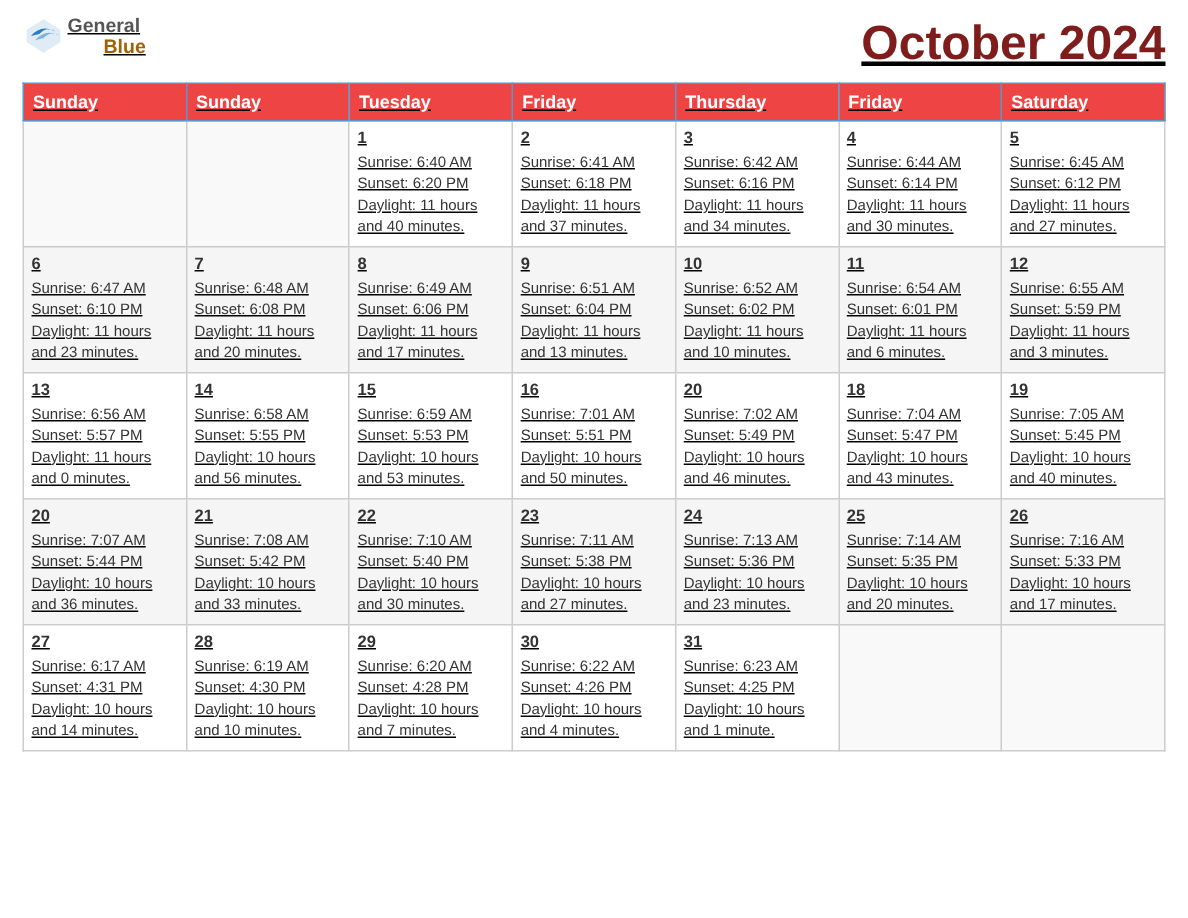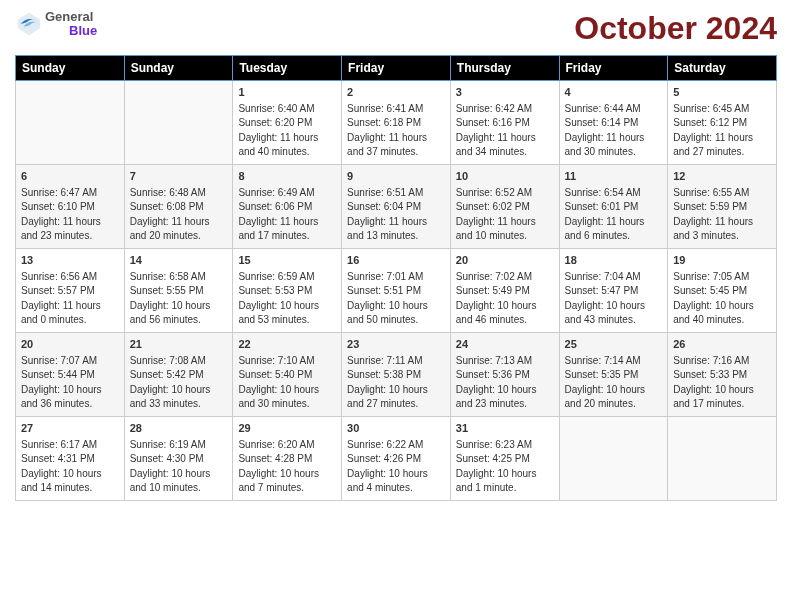--- a/index.html
+++ b/index.html
@@ -7,41 +7,42 @@
       width: 792px;
       height: 612px;
       font-family: Arial, sans-serif;
       background: #fff;
       overflow: hidden;
     }
     .page {
       width: 792px;
       height: 576px;
       padding: 10px 15px 10px 15px;
+      text-decoration: underline;
     }
     .header {
       display: flex;
       justify-content: space-between;
       align-items: flex-start;
       margin-bottom: 8px;
     }
     .logo {
       display: flex;
       align-items: center;
       gap: 2px;
     }
     .logo-text {
       display: flex;
       flex-direction: column;
       font-size: 13px;
       font-weight: bold;
       line-height: 1.1;
     }
     .logo-text .general { color: #555; }
-    .logo-text .blue { color: #6d28d9; padding-left: 24px; }
+    .logo-text .blue { color: #a16207; padding-left: 24px; }
     .logo-icon {
       width: 28px;
       height: 28px;
     }
     .title-block {
       text-align: right;
     }
     .title-block h1 {
       font-size: 32px;
       font-weight: bold;
@@ -51,21 +52,21 @@
       font-size: 14px;
       font-weight: normal;
       color: #444;
     }
     .calendar {
       width: 100%;
       border-collapse: collapse;
       font-size: 10.5px;
     }
     .calendar thead tr th {
-      background: #000000;
+      background: #ef4444;
       color: #fff;
       font-weight: bold;
       font-size: 12px;
       padding: 5px 6px;
       text-align: left;
       border: 1px solid #5599cc;
     }
     .calendar tbody tr td {
       border: 1px solid #ccc;
       vertical-align: top;

